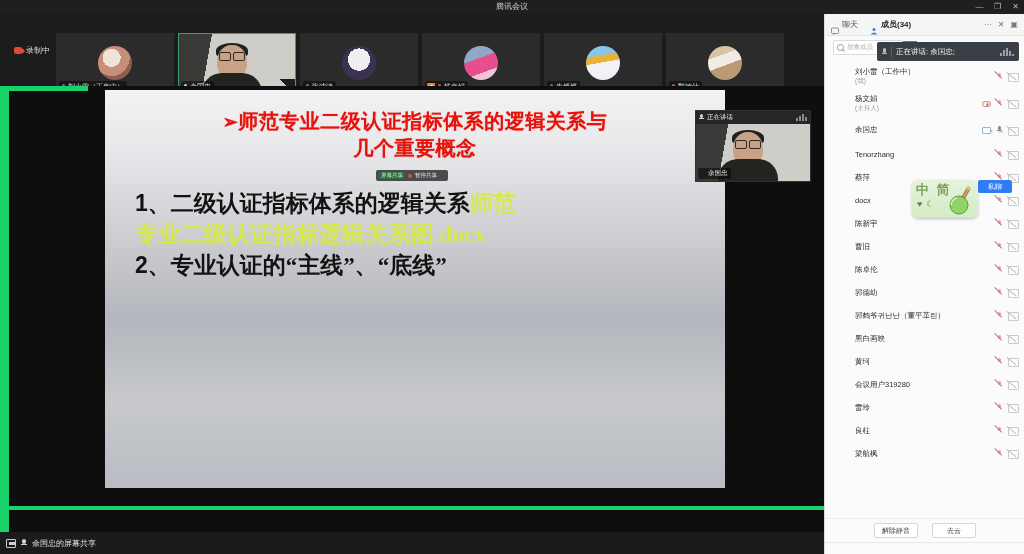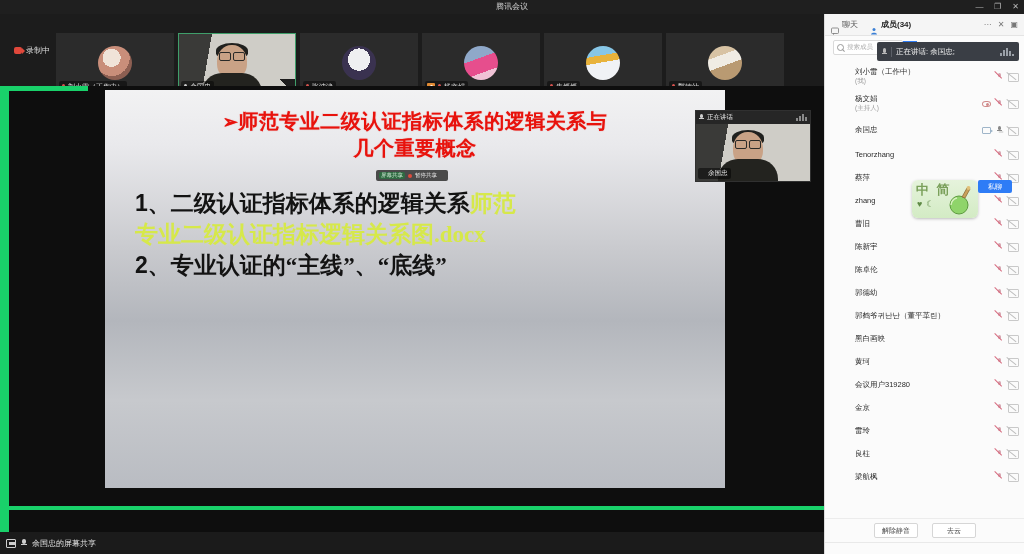--- a/index.html
+++ b/index.html
@@ -528,51 +528,51 @@
           </span>
         <span class="picons">
           <span class="ic-mic-off"></span>
           <span class="ic-cam-off"></span>
         </span>
       </div>
 
       <div class="prow">
         <span class="pav"><span class="avart a6"></span></span>
         <span class="pinfo">
-            <span class="pname">zhang</span>
+            <span class="pname">docx</span>
+          </span>
+        <span class="picons">
+          <span class="ic-mic-off"></span>
+          <span class="ic-cam-off"></span>
+        </span>
+      </div>
+
+      <div class="prow">
+        <span class="pav"><span class="avart a13"></span></span>
+        <span class="pinfo">
+            <span class="pname">陈新宇</span>
           </span>
         <span class="picons">
           <span class="ic-mic-off"></span>
           <span class="ic-cam-off"></span>
         </span>
       </div>
 
       <div class="prow">
         <span class="pav"><span class="avart a11"></span></span>
         <span class="pinfo">
             <span class="pname">曹旧</span>
           </span>
         <span class="picons">
           <span class="ic-mic-off"></span>
           <span class="ic-cam-off"></span>
         </span>
       </div>
 
       <div class="prow">
-        <span class="pav"><span class="avart a13"></span></span>
-        <span class="pinfo">
-            <span class="pname">陈新宇</span>
-          </span>
-        <span class="picons">
-          <span class="ic-mic-off"></span>
-          <span class="ic-cam-off"></span>
-        </span>
-      </div>
-
-      <div class="prow">
         <span class="pav"><span class="avart a12"></span></span>
         <span class="pinfo">
             <span class="pname">陈卓伦</span>
           </span>
         <span class="picons">
           <span class="ic-mic-off"></span>
           <span class="ic-cam-off"></span>
         </span>
       </div>
 
@@ -625,30 +625,20 @@
         <span class="pav"><span class="avart a10"></span></span>
         <span class="pinfo">
             <span class="pname">会议用户319280</span>
           </span>
         <span class="picons">
           <span class="ic-mic-off"></span>
           <span class="ic-cam-off"></span>
         </span>
       </div>
 
-      <div class="prow">
-        <span class="pav"><span class="avart a18"></span></span>
-        <span class="pinfo">
-            <span class="pname">金京</span>
-          </span>
-        <span class="picons">
-          <span class="ic-mic-off"></span>
-          <span class="ic-cam-off"></span>
-        </span>
-      </div>
 
       <div class="prow">
         <span class="pav"><span class="avart a16"></span></span>
         <span class="pinfo">
             <span class="pname">雷玲</span>
           </span>
         <span class="picons">
           <span class="ic-mic-off"></span>
           <span class="ic-cam-off"></span>
         </span>

